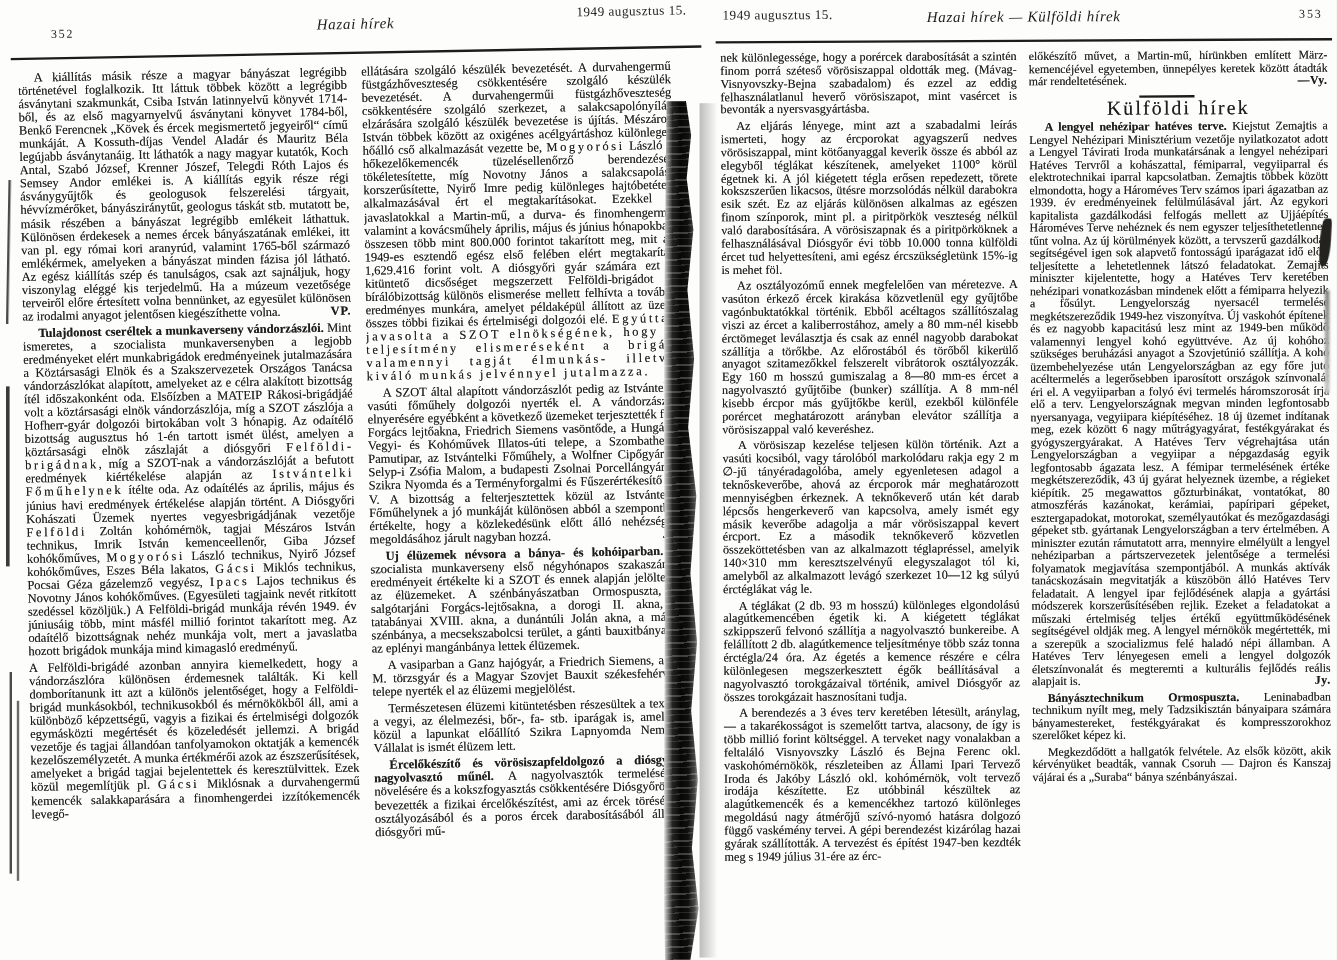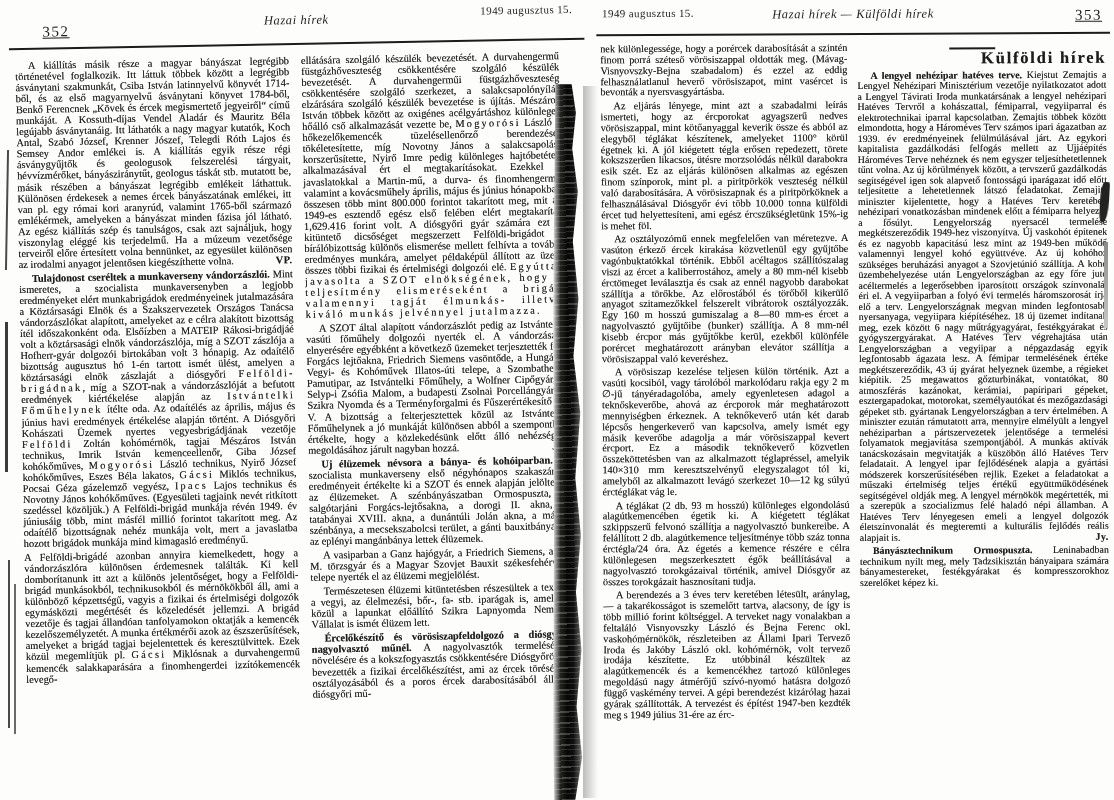--- a/index.html
+++ b/index.html
@@ -6,21 +6,21 @@
   #canvas{
     position:relative;width:1114px;height:800px;overflow:hidden;
     background:#fdfdfb;color:#1e1d1b;
     font-family:"Liberation Serif","DejaVu Serif",serif;
   }
   .page{position:absolute;overflow:hidden;z-index:1;}
   .page-left{left:8px;top:6px;width:576px;height:790px;transform:rotate(-1.05deg);transform-origin:50% 0;}
   .page-right{left:596px;top:2px;width:514px;height:796px;transform:rotate(-0.3deg);transform-origin:50% 0;}
 
   .running-head{position:relative;height:26px;}
-  .running-head .pn{position:absolute;font-size:15px;letter-spacing:1.5px;text-decoration:underline;}
+  .running-head .pn{position:absolute;font-size:10px;letter-spacing:1.5px;}
   .running-head .rt{position:absolute;left:0;right:0;text-align:center;font-style:italic;font-size:12.5px;letter-spacing:0.6px;}
   .running-head .dt{position:absolute;font-size:11px;letter-spacing:0.4px;}
   .page-left .pn{left:34px;top:13px;}
   .page-left .rt{top:7px;}
   .page-left .dt{right:12px;top:2px;}
   .page-right .dt{left:6px;top:4px;}
   .page-right .rt{top:5px;}
   .page-right .pn{right:8px;top:6px;}
 
   .rule{height:2px;background:#1c1c1c;box-shadow:0 2.5px 0 -1px #8d8d8a;}
@@ -35,21 +35,21 @@
   .colL1{width:274px;font-size:10.4px;line-height:11.05px;}
   .colL2{width:258px;font-size:10.4px;line-height:11.05px;}
   .colR1{width:247px;font-size:10.2px;line-height:10.85px;}
   .colR2{width:249px;font-size:9.9px;line-height:10.5px;}
 
   .col p{margin:0 0 3px 0;text-indent:13px;}
   .col p.cont{text-indent:0;}
   .b{font-weight:700;}
   .sp{letter-spacing:2.2px;}
   .sig{float:right;font-weight:700;padding-left:10px;letter-spacing:0.5px;}
-  .kulfoldi{font-weight:700;text-align:right;font-size:16.5px;letter-spacing:1.8px;margin:3px 0 6px 0;text-indent:0;}
+  .kulfoldi{font-weight:400;text-align:center;font-size:16.5px;letter-spacing:1.8px;margin:3px 0 6px 0;text-indent:0;}
   .short-divider{width:46px;height:2px;background:#1b1b1b;margin:5px 0 4px 92px;}
 
   
   .gutter{position:absolute;left:553px;top:84px;width:31px;height:716px;z-index:6;
     background:linear-gradient(90deg,#f2f2ef 0%,#99999a 9%,#242422 24%,#070706 46%,#101010 66%,#4a4a48 84%,#d9d9d6 100%);
     clip-path:polygon(8% 0,60% 0,74% 4%,62% 9%,80% 15%,64% 22%,82% 30%,66% 38%,88% 46%,72% 55%,90% 63%,74% 71%,92% 79%,76% 87%,94% 94%,72% 100%,4% 100%,0 92%,3% 60%,0 30%);
     filter:blur(0.35px);}
   .gutter-speckle{position:absolute;inset:0;
     background:repeating-linear-gradient(177deg,rgba(255,255,255,0.22) 0 1.5px,transparent 1.5px 5px,rgba(255,255,255,0.12) 5px 6px,transparent 6px 11px);}
   .gutter-soft{position:absolute;left:583px;top:86px;width:15px;height:712px;z-index:5;
@@ -103,24 +103,26 @@
     <div class="cols">
       <div class="col colR1">
           <p class="cont"><span>nek különlegessége, hogy a porércek darabosítását a szintén finom porrá széteső vörösiszappal oldották meg. (Mávag-Visnyovszky-Bejna szabadalom) és ezzel az eddig felhasználatlanul heverő vörösiszapot, mint vasércet is bevonták a nyersvasgyártásba.</span></p>
           <p class=""><span>Az eljárás lényege, mint azt a szabadalmi leírás ismerteti, hogy az ércporokat agyagszerű nedves vörösiszappal, mint kötőanyaggal keverik össze és abból az elegyből téglákat készítenek, amelyeket 1100° körül égetnek ki. A jól kiégetett tégla erősen repedezett, törete kokszszerűen likacsos, ütésre morzsolódás nélkül darabokra esik szét. Ez az eljárás különösen alkalmas az egészen finom színporok, mint pl. a piritpörkök veszteség nélkül való darabosítására. A vörösiszapnak és a piritpörköknek a felhasználásával Diósgyőr évi több 10.000 tonna külföldi ércet tud helyettesíteni, ami egész ércszükségletünk 15%-ig is mehet föl.</span></p>
           <p class=""><span>Az osztályozómű ennek megfelelően van méretezve. A vasúton érkező ércek kirakása közvetlenül egy gyűjtőbe vagónbuktatókkal történik. Ebből acéltagos szállítószalag viszi az ércet a kaliberrostához, amely a 80 mm-nél kisebb érctömeget leválasztja és csak az ennél nagyobb darabokat szállítja a törőkbe. Az előrostából és törőből kikerülő anyagot szitamezőkkel felszerelt vibrátorok osztályozzák. Egy 160 m hosszú gumiszalag a 8—80 mm-es ércet a nagyolvasztó gyűjtőibe (bunker) szállítja. A 8 mm-nél kisebb ércpor más gyűjtőkbe kerül, ezekből különféle porércet meghatározott arányban elevátor szállítja a vörösiszappal való keveréshez.</span></p>
           <p class=""><span>A vörösiszap kezelése teljesen külön történik. Azt a vasúti kocsiból, vagy tárolóból markolódaru rakja egy 2 m ∅-jű tányéradagolóba, amely egyenletesen adagol a teknőskeverőbe, ahová az ércporok már meghatározott mennyiségben érkeznek. A teknőkeverő után két darab lépcsős hengerkeverő van kapcsolva, amely ismét egy másik keverőbe adagolja a már vörösiszappal kevert ércport. Ez a második teknőkeverő közvetlen összeköttetésben van az alkalmazott téglapréssel, amelyik 140×310 mm keresztszelvényű elegyszalagot tól ki, amelyből az alkalmazott levágó szerkezet 10—12 kg súlyú érctéglákat vág le.</span></p>
           <p class=""><span>A téglákat (2 db. 93 m hosszú) különleges elgondolású alagútkemencében égetik ki. A kiégetett téglákat szkippszerű felvonó szállítja a nagyolvasztó bunkereibe. A felállított 2 db. alagútkemence teljesítménye több száz tonna érctégla/24 óra. Az égetés a kemence részére e célra különlegesen megszerkesztett égők beállításával a nagyolvasztó torokgázaival történik, amivel Diósgyőr az összes torokgázait hasznosítani tudja.</span></p>
           <p class=""><span>A berendezés a 3 éves terv keretében létesült, aránylag, — a takarékosságot is szemelőtt tartva, alacsony, de így is több millió forint költséggel. A terveket nagy vonalakban a feltaláló Visnyovszky László és Bejna Ferenc okl. vaskohómérnökök, részleteiben az Állami Ipari Tervező Iroda és Jakóby László okl. kohómérnök, volt tervező irodája készítette. Ez utóbbinál készültek az alagútkemencék és a kemencékhez tartozó különleges megoldású nagy átmérőjű szívó-nyomó hatásra dolgozó függő vaskémény tervei. A gépi berendezést kizárólag hazai gyárak szállították. A tervezést és építést 1947-ben kezdték meg s 1949 július 31-ére az érc-</span></p>
         </div>
       <div class="col colR2">
+          <p class="cont"><span>előkészítő művet, a Martin-mű, hírünkben említett März-kemencéjével egyetemben, ünnepélyes keretek között átadták már rendeltetésének.</span><span class="sig">—Vy.</span></p>
           <div class="short-divider"></div>
           <div class="kulfoldi">Külföldi hírek</div>
           <p class=""><span class="b">A lengyel nehézipar hatéves terve.</span><span> Kiejstut Zemajtis a Lengyel Nehézipari Minisztérium vezetője nyilatkozatot adott a Lengyel Távirati Iroda munkatársának a lengyel nehézipari Hatéves Tervről a kohászattal, fémiparral, vegyiiparral és elektrotechnikai iparral kapcsolatban. Zemajtis többek között elmondotta, hogy a Hároméves Terv számos ipari ágazatban az 1939. év eredményeinek felülmúlásával járt. Az egykori kapitalista gazdálkodási felfogás mellett az Ujjáépítés Hároméves Terve nehéznek és nem egyszer teljesíthetetlennek tűnt volna. Az új körülmények között, a tervszerű gazdálkodás segítségével igen sok alapvető fontosságú iparágazat idő előtt teljesítette a lehetetlennek látszó feladatokat. Zemajits miniszter kijelentette, hogy a Hatéves Terv keretében nehézipari vonatkozásban mindenek előtt a fémiparra helyezik a fősúlyt. Lengyelország nyersacél termelése megkétszereződik 1949-hez viszonyítva. Új vaskohót építenek és ez nagyobb kapacitású lesz mint az 1949-ben működő valamennyi lengyel kohó együttvéve. Az új kohóhoz szükséges beruházási anyagot a Szovjetúnió szállítja. A kohó üzembehelyezése után Lengyelországban az egy főre jutó acéltermelés a legerősebben iparosított országok színvonalát éri el. A vegyiiparban a folyó évi termelés háromszorosát írja elő a terv. Lengyelországnak megvan minden legfontosabb nyersanyaga, vegyiipara kiépítéséhez. 18 új üzemet indítanak meg, ezek között 6 nagy műtrágyagyárat, festékgyárakat és gyógyszergyárakat. A Hatéves Terv végrehajtása után Lengyelországban a vegyiipar a népgazdaság egyik legfontosabb ágazata lesz. A fémipar termelésének értéke megkétszereződik, 43 új gyárat helyeznek üzembe, a régieket kiépítik. 25 megawattos gőzturbinákat, vontatókat, 80 atmoszférás kazánokat, kerámiai, papíripari gépeket, esztergapadokat, motorokat, személyautókat és mezőgazdasági gépeket stb. gyártanak Lengyelországban a terv értelmében. A miniszter ezután rámutatott arra, mennyire elmélyült a lengyel nehéziparban a pártszervezetek jelentősége a termelési folyamatok megjavítása szempontjából. A munkás aktívák tanácskozásain megvitatják a küszöbön álló Hatéves Terv feladatait. A lengyel ipar fejlődésének alapja a gyártási módszerek korszerűsítésében rejlik. Ezeket a feladatokat a műszaki értelmiség teljes értékű együttműködésének segítségével oldják meg. A lengyel mérnökök megértették, mi a szerepük a szocializmus felé haladó népi államban. A Hatéves Terv lényegesen emeli a lengyel dolgozók életszínvonalát és megteremti a kulturális fejlődés reális alapjait is.</span><span class="sig">Jy.</span></p>
           <p class=""><span class="b">Bányásztechnikum Ormospuszta.</span><span> Leninabadban technikum nyílt meg, mely Tadzsikisztán bányaipara számára bányamestereket, festékgyárakat és kompresszorokhoz szerelőket képez ki.</span></p>
+          <p class=""><span>Megkezdődött a hallgatók felvétele. Az elsők között, akik kérvényüket beadták, vannak Csoruh — Dajron és Kanszaj vájárai és a „Suraba“ bánya szénbányászai.</span></p>
         </div>
     </div>
   </div>
 
   <div class="gutter">
     <div class="gutter-speckle"></div>
   </div>
   <div class="gutter-soft"></div>
   <div class="scratch s1"></div>
   <div class="scratch s2"></div>

